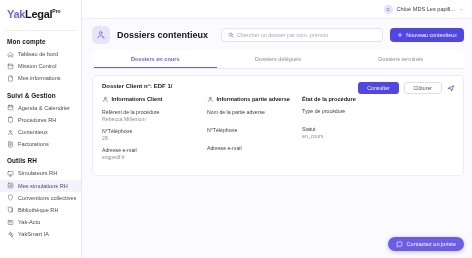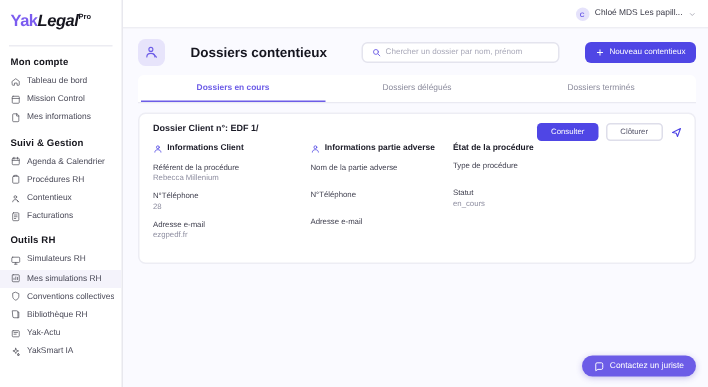--- a/index.html
+++ b/index.html
@@ -17,21 +17,21 @@
     width: 82px; height: 258px;
     background: #ffffff;
     border-right: 1px solid #e8e8ee;
     padding: 6px 0 0 0;
     flex: 0 0 82px;
     overflow: hidden;
   }
   .logo-wrap { padding: 3px 0 6px 7px; }
   .logo { font-size: 11px; font-weight: bold; letter-spacing: -0.3px; line-height: 1; white-space: nowrap; }
   .logo .yak { color: #7b5cf0; text-align: center; }
-  .logo .legal { color: #16161f; font-style: italic; }
+  .logo .legal { color: #16161f; }
   .logo .pro {
     color: #16161f; font-size: 5px; vertical-align: super;
     font-weight: bold; letter-spacing: 0;
   }
   .logo-rule { height: 1px; background: #ececf2; margin: 4px 6px 0 6px; }
 
   .nav-section {
     font-size: 6.4px; font-weight: bold; color: #15151c;
     padding: 7px 0 3px 7px; letter-spacing: 0.1px;
   }
@@ -70,21 +70,21 @@
     background: #e5e2fb; color: #6c5ce7;
     font-size: 4.4px; display: flex; align-items: center; justify-content: center;
     font-weight: bold;
   }
   .user-name { font-size: 5.6px; color: #3b3b48; white-space: nowrap; }
   .chev { width: 5px; height: 5px; opacity: .55; }
   .chev svg { width: 5px; height: 5px; display: block; }
 
   
   #header {
-    display: flex; align-items: center; gap: 17px;
+    display: flex; align-items: center; gap: 7px;
     padding: 7px 8px 6px 10px;
     flex: 0 0 auto;
   }
   .page-icon {
     width: 18px; height: 18px; border-radius: 5px;
     background: #e7e4fb;
     display: flex; align-items: center; justify-content: center;
     flex: 0 0 18px;
   }
   .page-icon svg { width: 10px; height: 10px; display: block; }

